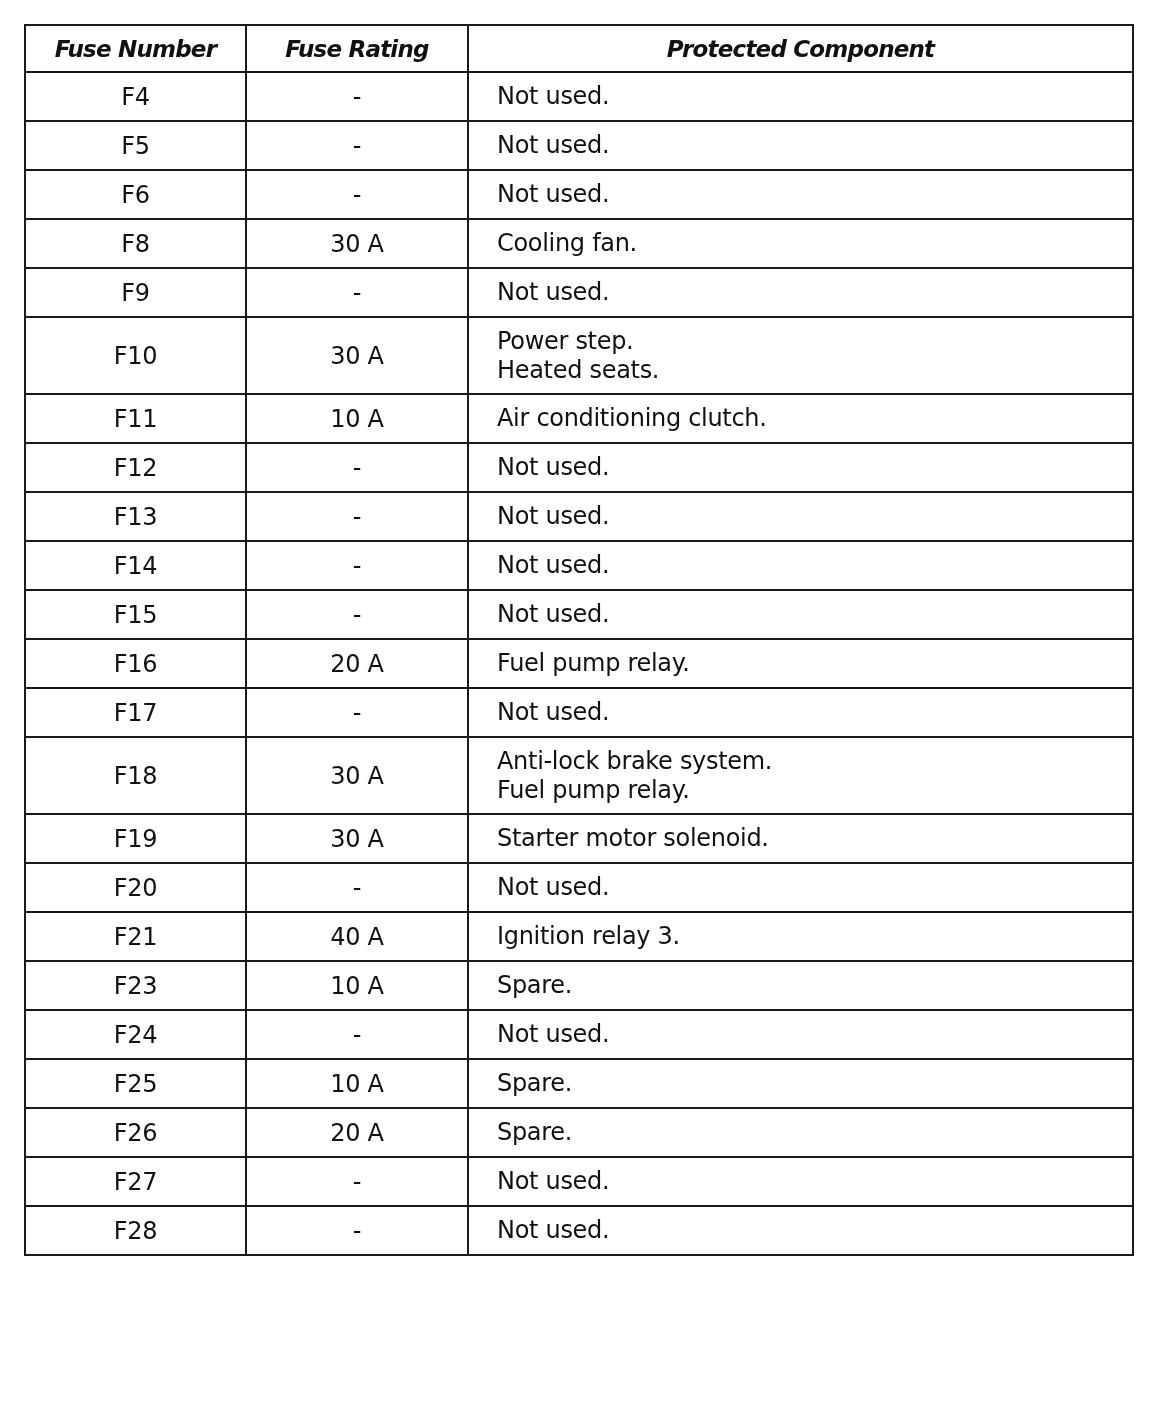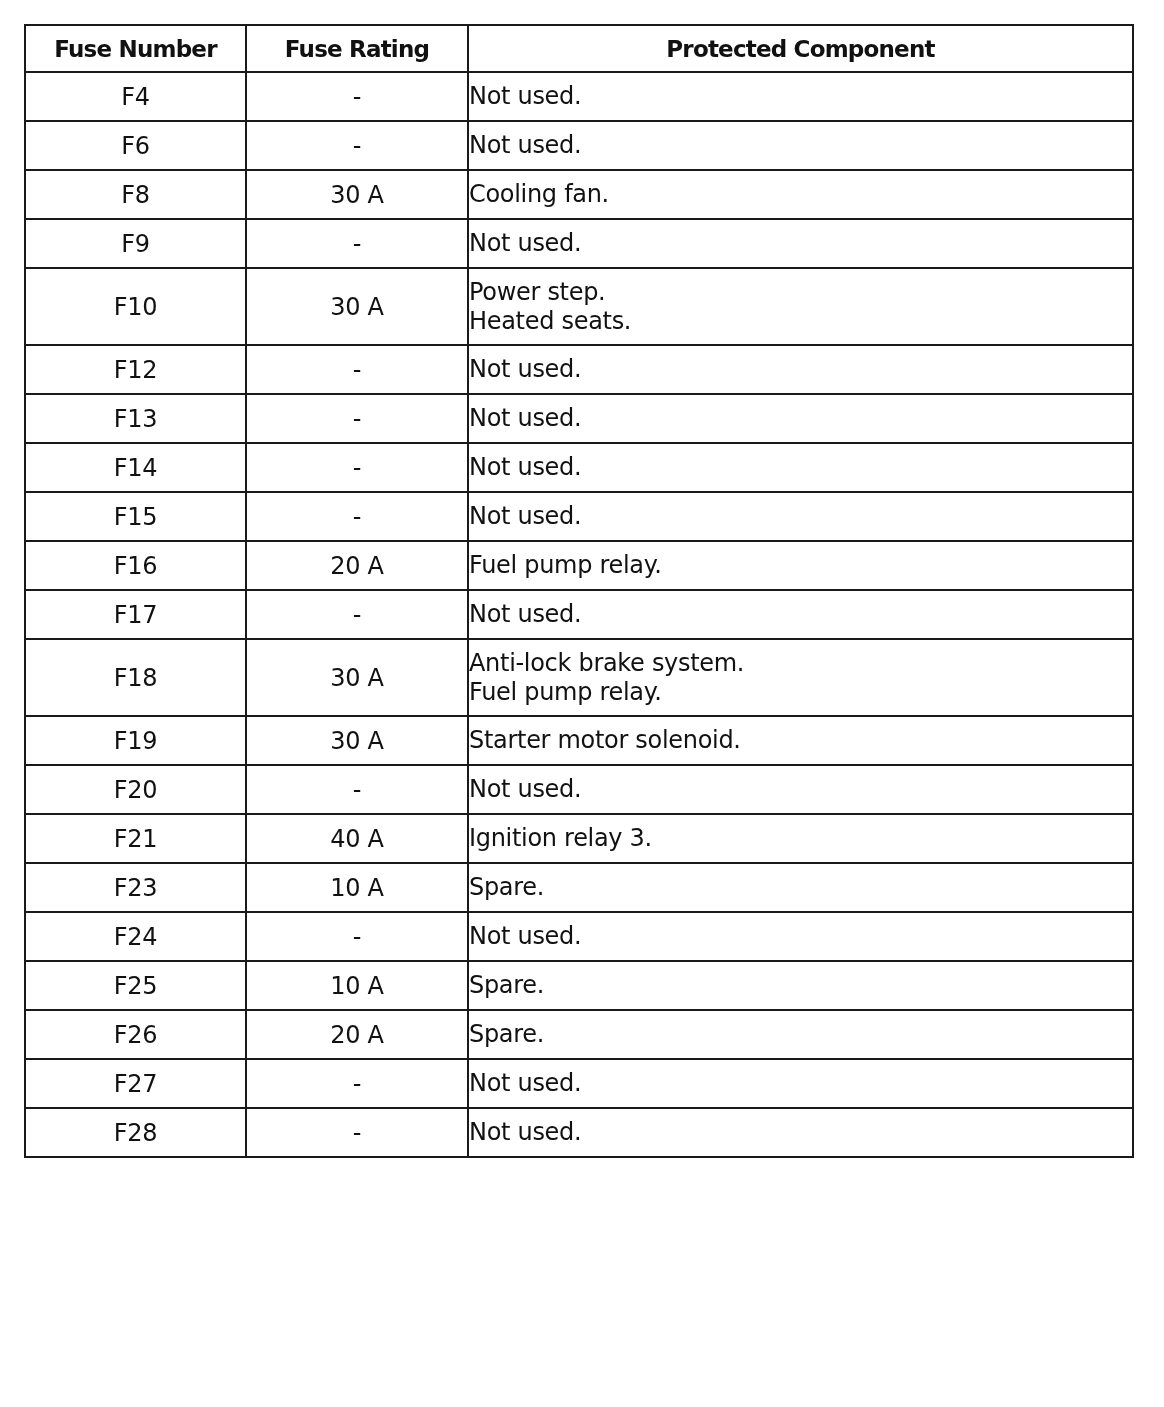--- a/index.html
+++ b/index.html
@@ -4,27 +4,27 @@
   <style>
     html, body { margin:0; padding:0; background:#ffffff; }
     body { width:1164px; height:1407px; position:relative; font-family:"DejaVu Sans", sans-serif; color:#111; }
     table.fuse {
       position:absolute; left:24px; top:24px; width:1108px;
       border-collapse:collapse; table-layout:fixed;
     }
     table.fuse td, table.fuse th {
       border:2px solid #1a1a1a; padding:0; font-size:24px; letter-spacing:-0.3px;
     }
-    table.fuse th { height:45px; font-weight:bold; text-align:center; font-size:23px; letter-spacing:-0.8px; }
+    table.fuse th { height:45px; font-weight:bold; text-align:center; font-size:23px; letter-spacing:-0.8px;font-style:italic; }
     table.fuse td { height:47px; }
     table.fuse tr.double td { height:75px; }
     td.num, td.rate { text-align:center; }
     td.comp { text-align:left; padding-left:9px; line-height:29px; }
     col.c1 { width:221px; } col.c2 { width:222px; } col.c3 { width:665px; }
-    .line { display:block; }
+    .line { display:block;margin-left:28px; }
   </style>
 </head>
 <body>
 
 <table class="fuse">
   <colgroup>
       <col class="c1">
       <col class="c2">
       <col class="c3">
     </colgroup>
@@ -37,20 +37,27 @@
   </thead>
   <tbody id="fuse-body">
       <tr>
         <td class="num">F4</td>
         <td class="rate">-</td>
         <td class="comp">
           <span class="line">Not used.</span>
         </td>
       </tr>
       <tr>
+        <td class="num">F5</td>
+        <td class="rate">-</td>
+        <td class="comp">
+          <span class="line">Not used.</span>
+        </td>
+      </tr>
+      <tr>
         <td class="num">F6</td>
         <td class="rate">-</td>
         <td class="comp">
           <span class="line">Not used.</span>
         </td>
       </tr>
       <tr>
         <td class="num">F8</td>
         <td class="rate">30 A</td>
         <td class="comp">
@@ -63,20 +70,27 @@
         <td class="comp">
           <span class="line">Not used.</span>
         </td>
       </tr>
       <tr class="double">
         <td class="num">F10</td>
         <td class="rate">30 A</td>
         <td class="comp">
           <span class="line">Power step.</span>
           <span class="line">Heated seats.</span>
+        </td>
+      </tr>
+      <tr>
+        <td class="num">F11</td>
+        <td class="rate">10 A</td>
+        <td class="comp">
+          <span class="line">Air conditioning clutch.</span>
         </td>
       </tr>
       <tr>
         <td class="num">F12</td>
         <td class="rate">-</td>
         <td class="comp">
           <span class="line">Not used.</span>
         </td>
       </tr>
       <tr>

